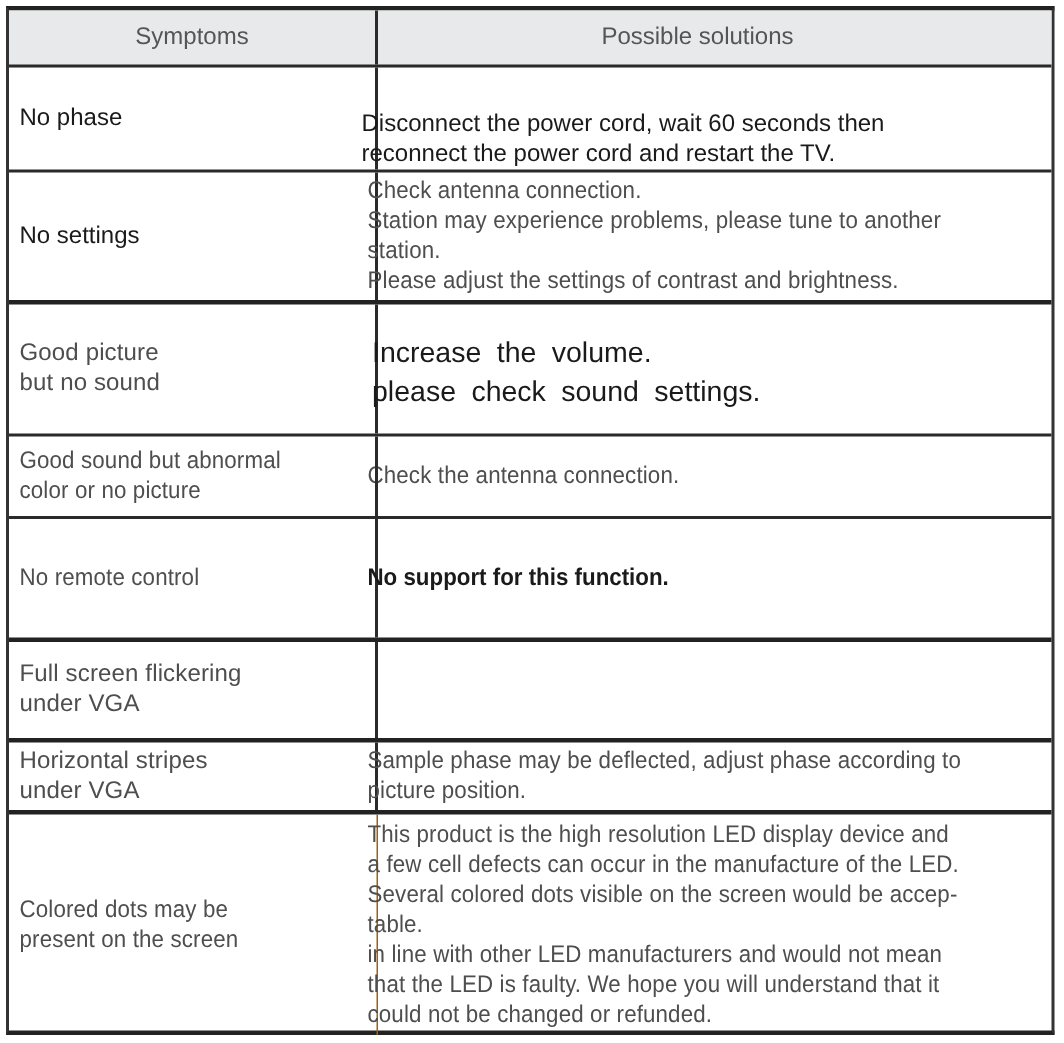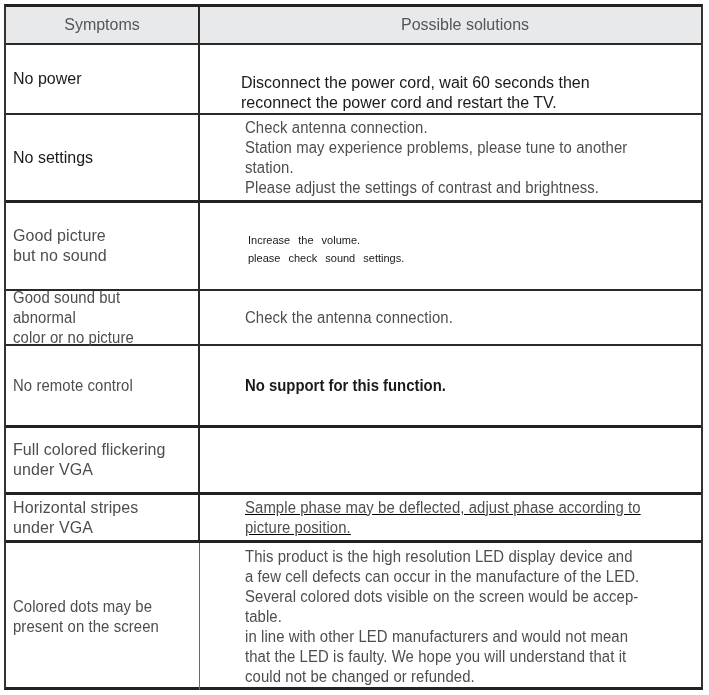--- a/index.html
+++ b/index.html
@@ -6,47 +6,47 @@
     body { width: 709px; height: 695px; position: relative; overflow: hidden; }
     .tbl {
       position: absolute; left: 4px; top: 4px; width: 699px; height: 686px;
       box-sizing: border-box;
       border-top: 3px solid #222; border-left: 2px solid #333; border-right: 2px solid #333; border-bottom: 3px solid #222;
     }
     .row { position: absolute; left: 0; right: 0; box-sizing: border-box; border-bottom: 2px solid #2a2a2a; }
     .row.thick { border-bottom: 3px solid #222; }
     .row.last { border-bottom: none; }
     .cell { position: absolute; top: 0; bottom: 0; display: flex; align-items: center; box-sizing: border-box; }
-    .sym { left: 0; width: 194px; padding-left: 7px; border-right: 2px solid #2a2a2a; }
+    .sym { left: 0; width: 246px; padding-left: 7px; border-right: 2px solid #2a2a2a; }
     .sol { left: 223px; right: 0; padding-left: 12px; }
     .hdr { background: #e8e9ea; }
     .hdr .cell { justify-content: center; padding-left: 0; color: #555; font-family: "Liberation Sans", sans-serif; font-size: 16px; transform-origin: center; }
     .t { font-family: "Liberation Sans", sans-serif; line-height: 20px; white-space: pre-line; }
     .dark { color: #1a1a1a; font-size: 16px; }
     .gray { color: #4e4e4e; font-size: 16px; letter-spacing: 0.1px; }
     .cond { display: inline-block; transform: scaleX(0.93); transform-origin: left center; }
-    .spaced { word-spacing: 5px; font-size: 11px; line-height: 18px; margin-top: 6px; }
+    .spaced { word-spacing: 5px; font-size: 19px; line-height: 26px; margin-top: 6px; }
   </style>
 </head>
 <body>
 
 <div class="tbl">
 
   <div class="row hdr" style="top:0;height:38px;">
     <div class="cell sym">
         <span>Symptoms</span>
       </div>
     <div class="cell sol">
         <span>Possible solutions</span>
       </div>
   </div>
 
   <div class="row" style="top:38px;height:70px;">
     <div class="cell sym">
-        <span class="t dark">No power</span>
+        <span class="t dark">No phase</span>
       </div>
     <div class="cell sol" style="align-items:flex-end;padding-top:4px;">
         <span class="t dark">Disconnect the power cord, wait 60 seconds then
 reconnect the power cord and restart the TV.</span>
       </div>
   </div>
 
   <div class="row thick" style="top:108px;height:88px;">
     <div class="cell sym">
         <span class="t dark">No settings</span>
@@ -84,31 +84,31 @@
     <div class="cell sym">
         <span class="t gray cond">No remote control</span>
       </div>
     <div class="cell sol" style="padding-left:16px;font-weight:bold;">
         <span class="t dark cond">No support for this function.</span>
       </div>
   </div>
 
   <div class="row thick" style="top:421px;height:67px;">
     <div class="cell sym">
-        <span class="t gray">Full colored flickering
+        <span class="t gray">Full screen flickering
 under VGA</span>
       </div>
   </div>
 
   <div class="row thick" style="top:488px;height:48px;">
     <div class="cell sym">
         <span class="t gray">Horizontal stripes
 under VGA</span>
       </div>
-    <div class="cell sol" style="padding-left:16px;text-decoration:underline;">
+    <div class="cell sol" style="padding-left:16px;">
         <span class="t gray cond">Sample phase may be deflected, adjust phase according to
 picture position.</span>
       </div>
   </div>
 
   <div class="row last" style="top:536px;height:147px;">
     <div class="cell sym" style="border-right:1px solid #a16207;">
         <span class="t gray cond">Colored dots may be
 present on the screen</span>
       </div>

